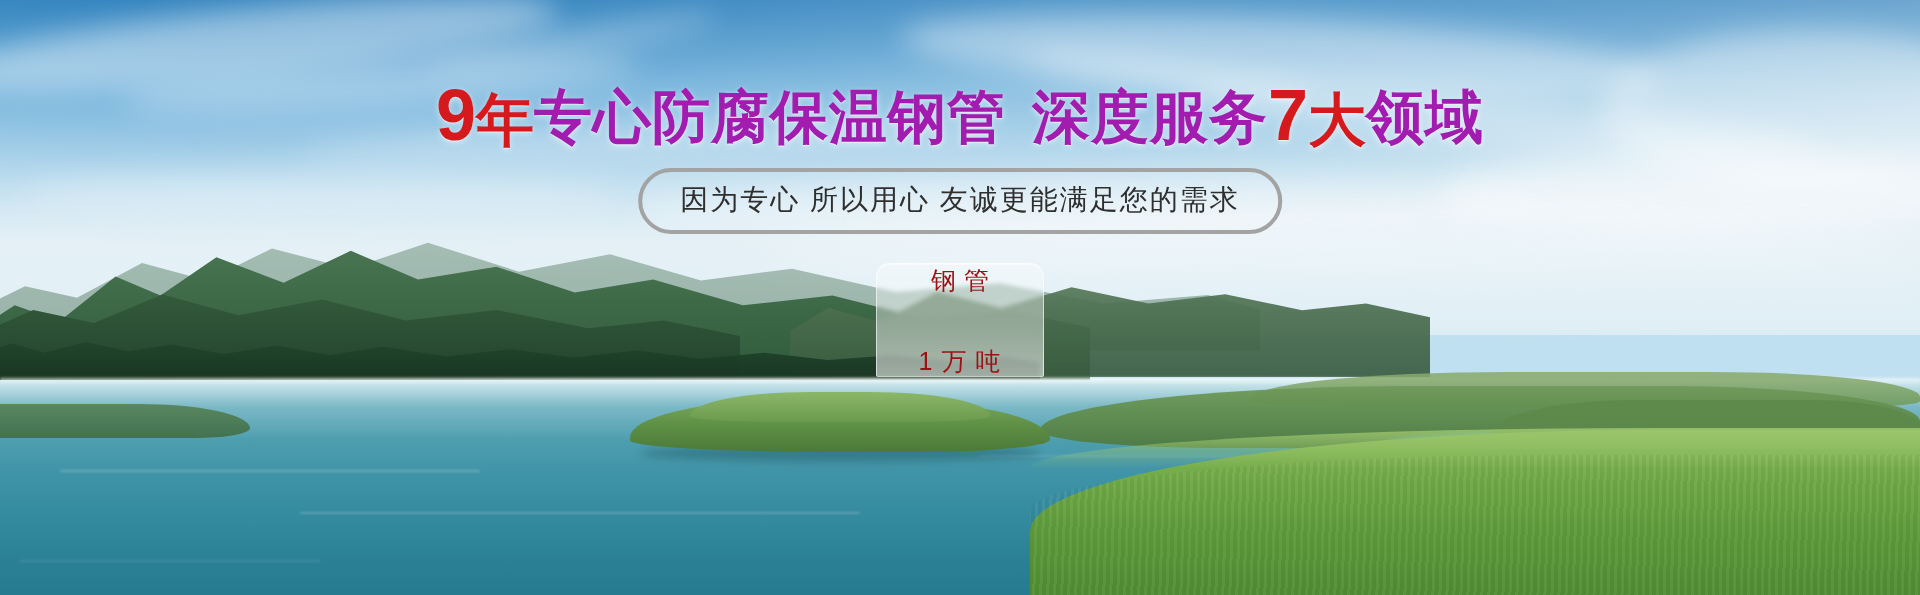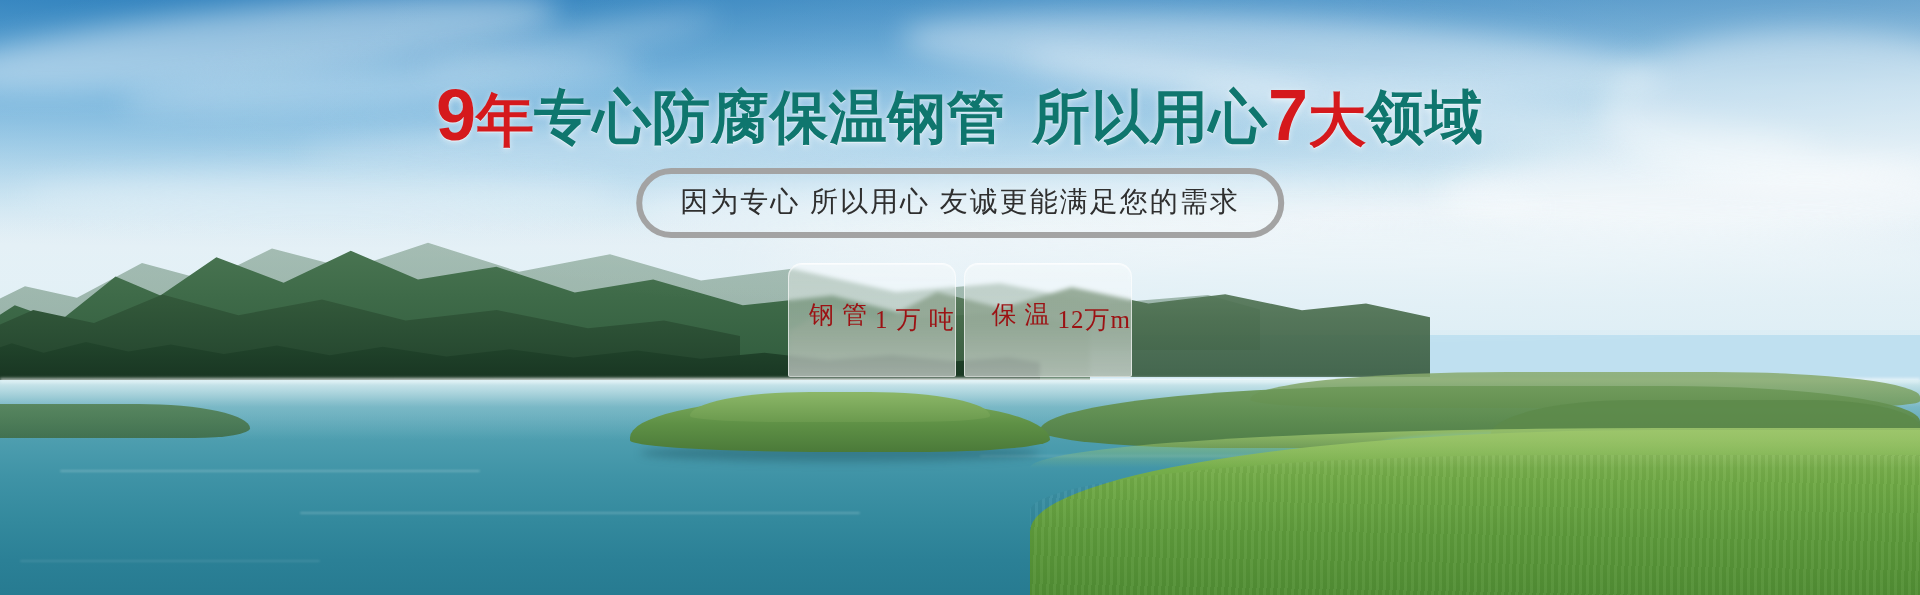--- a/index.html
+++ b/index.html
@@ -179,26 +179,26 @@
   .headline{
     position:absolute;left:0;top:82px;width:1920px;
     text-align:center;
     font-size:58px;line-height:66px;
     font-weight:bold;
     letter-spacing:1px;
     white-space:nowrap;
     text-shadow:0 2px 6px rgba(255,255,255,.55), 0 1px 0 rgba(255,255,255,.5);
   }
   .hl-red{color:#d5191c;font-size:72px;vertical-align:-3px;letter-spacing:0;}
-  .hl-dark{color:#0f766e;}
+  .hl-dark{color:#a21caf;}
   .hl-gap{display:inline-block;width:26px;}
 
   .pill{
     position:absolute;left:50%;top:168px;transform:translateX(-50%);
-    border:6px solid #a3a3a3;
+    border:4px solid #a3a3a3;
     border-radius:40px;
     padding:9px 38px 11px;
     color:#2f2f2f;
     font-size:28px;line-height:38px;
     letter-spacing:2px;
     white-space:nowrap;
     background:rgba(255,255,255,0.10);
     text-align:center;
   }
 
@@ -207,24 +207,23 @@
     display:flex;gap:8px;
   }
   .card{
     width:166px;height:112px;
     background:linear-gradient(to bottom, rgba(255,255,255,.30) 0%, rgba(255,255,255,.42) 55%, rgba(255,255,255,.58) 100%);
     border:1px solid rgba(255,255,255,.62);
     border-top-left-radius:14px;
     border-top-right-radius:14px;
     border-bottom-left-radius:2px;
     border-bottom-right-radius:2px;
-    display:flex;flex-direction:row;align-items:center;justify-content:flex-end;
+    display:flex;flex-direction:column;align-items:center;justify-content:space-between;
     backdrop-filter:blur(2px);
     box-shadow:inset 0 1px 0 rgba(255,255,255,.5);
-    font-family:Liberation Serif, serif;
   }
   .card-title{
     color:#9c1113;font-size:25px;line-height:32px;letter-spacing:8px;
     text-indent:8px;font-weight:500;margin-bottom:10px;
   }
   .card-value{
     color:#9c1113;font-size:25px;line-height:30px;letter-spacing:1px;font-weight:500;
   }
   .card-value sup{font-size:15px;vertical-align:super;line-height:0;}
 </style>
@@ -281,35 +280,31 @@
     <div class="grass"></div>
     <div class="grass-top"></div>
     <div class="grass-tex"></div>
 
     <div class="light"></div>
   </div>
 
   <div class="content">
 
     <div class="headline">
-      <span class="hl-red">9</span><span class="hl-red" style="font-size:58px;">年</span><span class="hl-dark">专心防腐保温钢管</span><span class="hl-gap"></span><span class="hl-dark">所以用心</span><span class="hl-red">7</span><span class="hl-red" style="font-size:58px;">大</span><span class="hl-dark">领域</span>
+      <span class="hl-red">9</span><span class="hl-red" style="font-size:58px;">年</span><span class="hl-dark">专心防腐保温钢管</span><span class="hl-gap"></span><span class="hl-dark">深度服务</span><span class="hl-red">7</span><span class="hl-red" style="font-size:58px;">大</span><span class="hl-dark">领域</span>
     </div>
 
     <div class="pill">
       <span>因为专心 所以用心  友诚更能满足您的需求</span>
     </div>
 
     <div class="cards">
 
       <div class="card">
         <div class="card-title">钢管</div>
         <div class="card-value"><span>1 万 吨</span></div>
       </div>
 
 
-      <div class="card">
-        <div class="card-title">保温</div>
-        <div class="card-value"><span>12万m</span></div>
-      </div>
 
     </div>
   </div>
 </div>
 
 </body></html>

